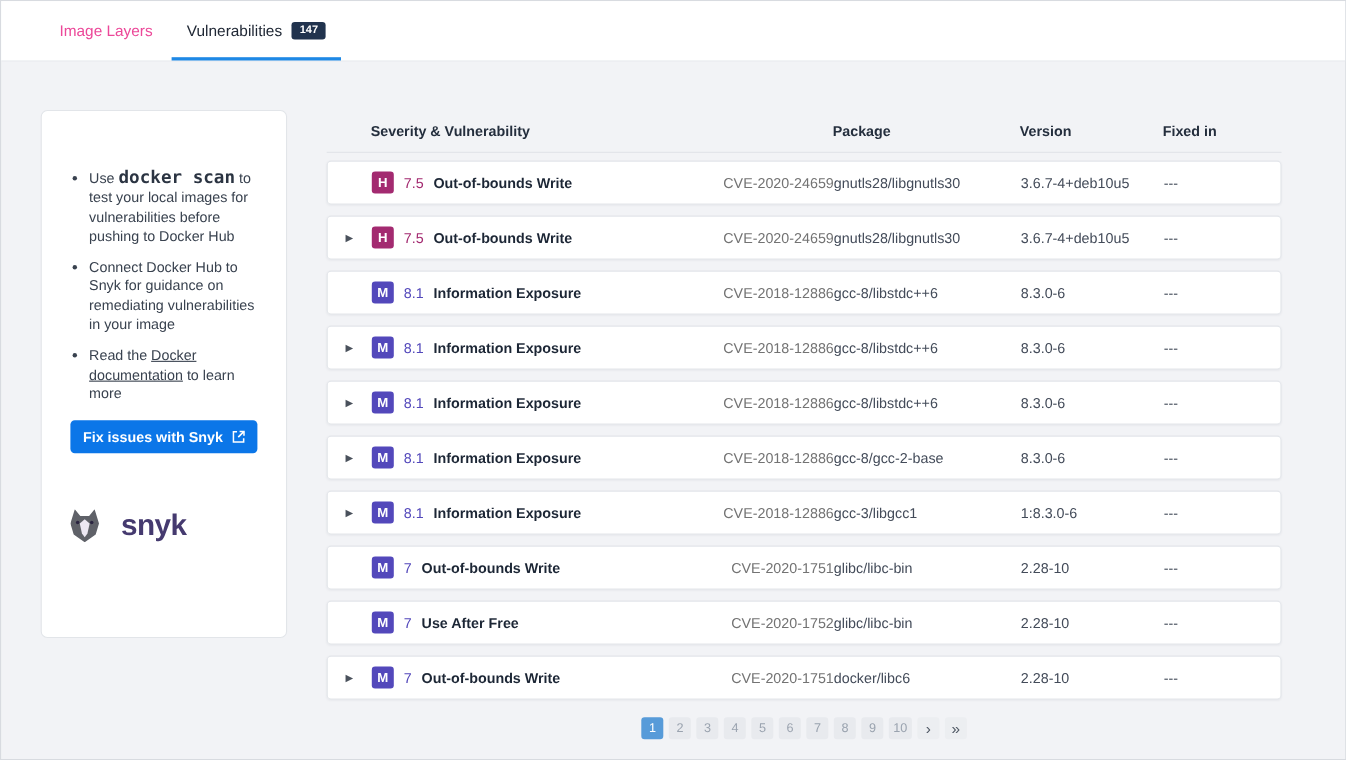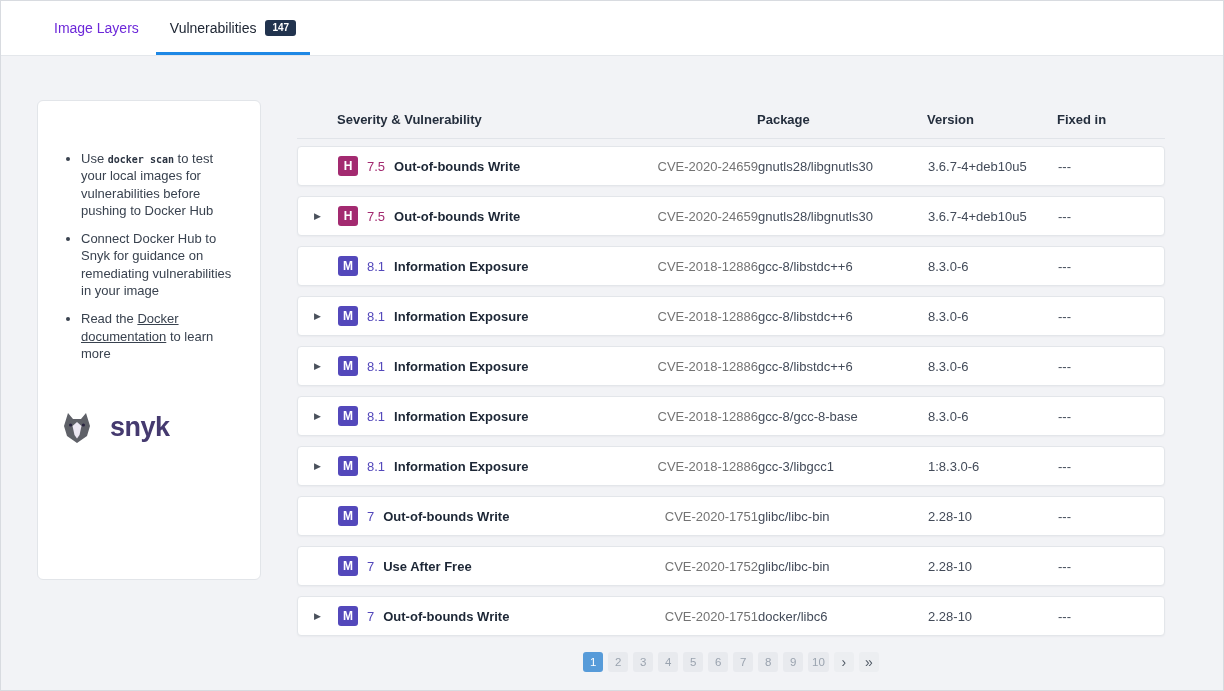--- a/index.html
+++ b/index.html
@@ -26,21 +26,21 @@
     border-bottom: 1px solid #e4e7eb;
     display: flex;
     align-items: stretch;
     padding-left: 36px;
   }
   .tab {
     position: relative;
     display: flex; align-items: center;
     padding: 0 17px;
     font-size: 14px;
-    color: #6d28d9;
+    color: #ec4899;
     cursor: pointer;
   }
   .tab.active { color: #202835; padding: 0 14px; }
   .tab.active::after {
     content: "";
     position: absolute; left: 0; right: 0; bottom: 0;
     height: 3px;
     background: #1e88e5;
   }
   .count-badge {
@@ -77,21 +77,21 @@
   }
   .card li {
     font-size: 13px;
     line-height: 1.33;
     color: #39424f;
     margin-bottom: 11px;
   }
   .card code {
     font-family: "DejaVu Sans Mono", monospace;
     font-weight: 700;
-    font-size: 10px;
+    font-size: 16px;
     color: #2b3442;
   }
   .doclink {
     color: #39424f;
     text-decoration: underline;
     cursor: pointer;
   }
   .snyk-btn {
     margin-top: 16px;
     width: 100%;
@@ -206,20 +206,28 @@
       <span class="count-badge">147</span>
     </div>
   </div>
 
   <aside class="card">
     <ul>
       <li><span>Use </span><code>docker scan</code><span> to test your local images for vulnerabilities before pushing to Docker Hub</span></li>
       <li>Connect Docker Hub to Snyk for guidance on remediating vulnerabilities in your image</li>
       <li><span>Read the </span><a class="doclink">Docker documentation</a><span> to learn more</span></li>
     </ul>
+    <button class="snyk-btn">
+      <span>Fix issues with Snyk</span>
+      <svg width="12" height="12" viewBox="0 0 12 12" fill="none" stroke="#ffffff" stroke-width="1.4">
+        <path d="M4.5 1.5 H1.2 V10.8 H10.5 V7.5"></path>
+        <path d="M6.8 1.2 H10.8 V5.2"></path>
+        <path d="M10.6 1.4 L5.6 6.4"></path>
+      </svg>
+    </button>
     <div class="logo">
       <svg width="26" height="30" viewBox="0 0 26 30">
         <path fill="#5f6168" d="M4 0 L9 6 L17 6 L22 0 L26 13 L23 23 L13 30 L3 23 L0 13 Z"></path>
         <path fill="#ece7f2" d="M13 9 L17.5 13 L15.5 22 L13 25.5 L10.5 22 L8.5 13 Z"></path>
         <circle cx="6.6" cy="12" r="1.6" fill="#2a2440"></circle>
         <circle cx="19.4" cy="12" r="1.6" fill="#2a2440"></circle>
       </svg>
       <span class="logo-text">snyk</span>
     </div>
   </aside>
@@ -300,21 +308,21 @@
     </div>
 
     <div class="row row-grid" data-sev="M">
       <span class="expander">▶</span>
       <span class="sevgroup">
         <span class="badge">M</span>
         <span class="score">8.1</span>
         <span class="vname">Information Exposure</span>
       </span>
       <span class="cell cve">CVE-2018-12886</span>
-      <span class="cell pkg">gcc-8/gcc-8-base</span>
+      <span class="cell pkg">gcc-8/gcc-2-base</span>
       <span class="cell ver">8.3.0-6</span>
       <span class="cell fix">---</span>
     </div>
 
     <div class="row row-grid" data-sev="M">
       <span class="expander">▶</span>
       <span class="sevgroup">
         <span class="badge">M</span>
         <span class="score">8.1</span>
         <span class="vname">Information Exposure</span>

